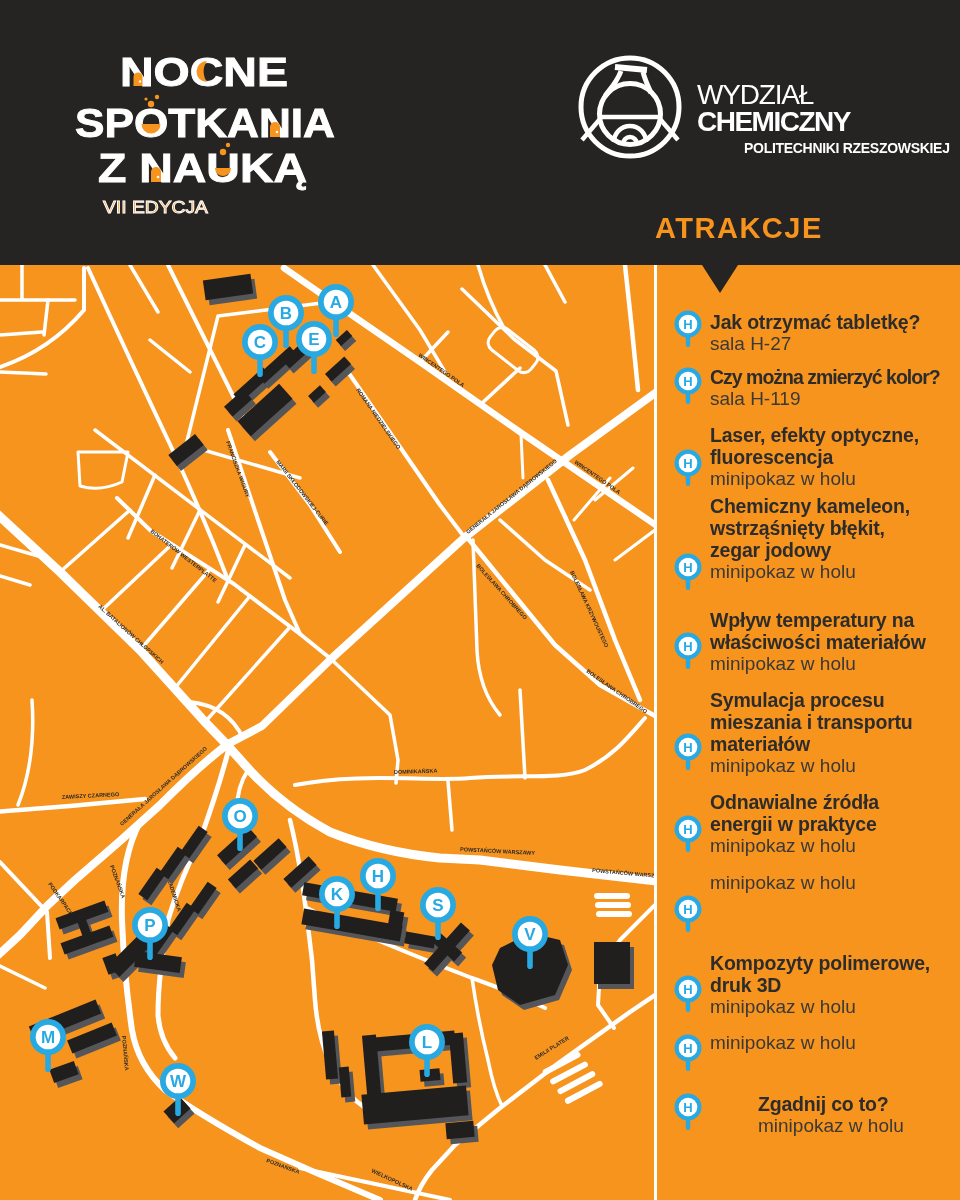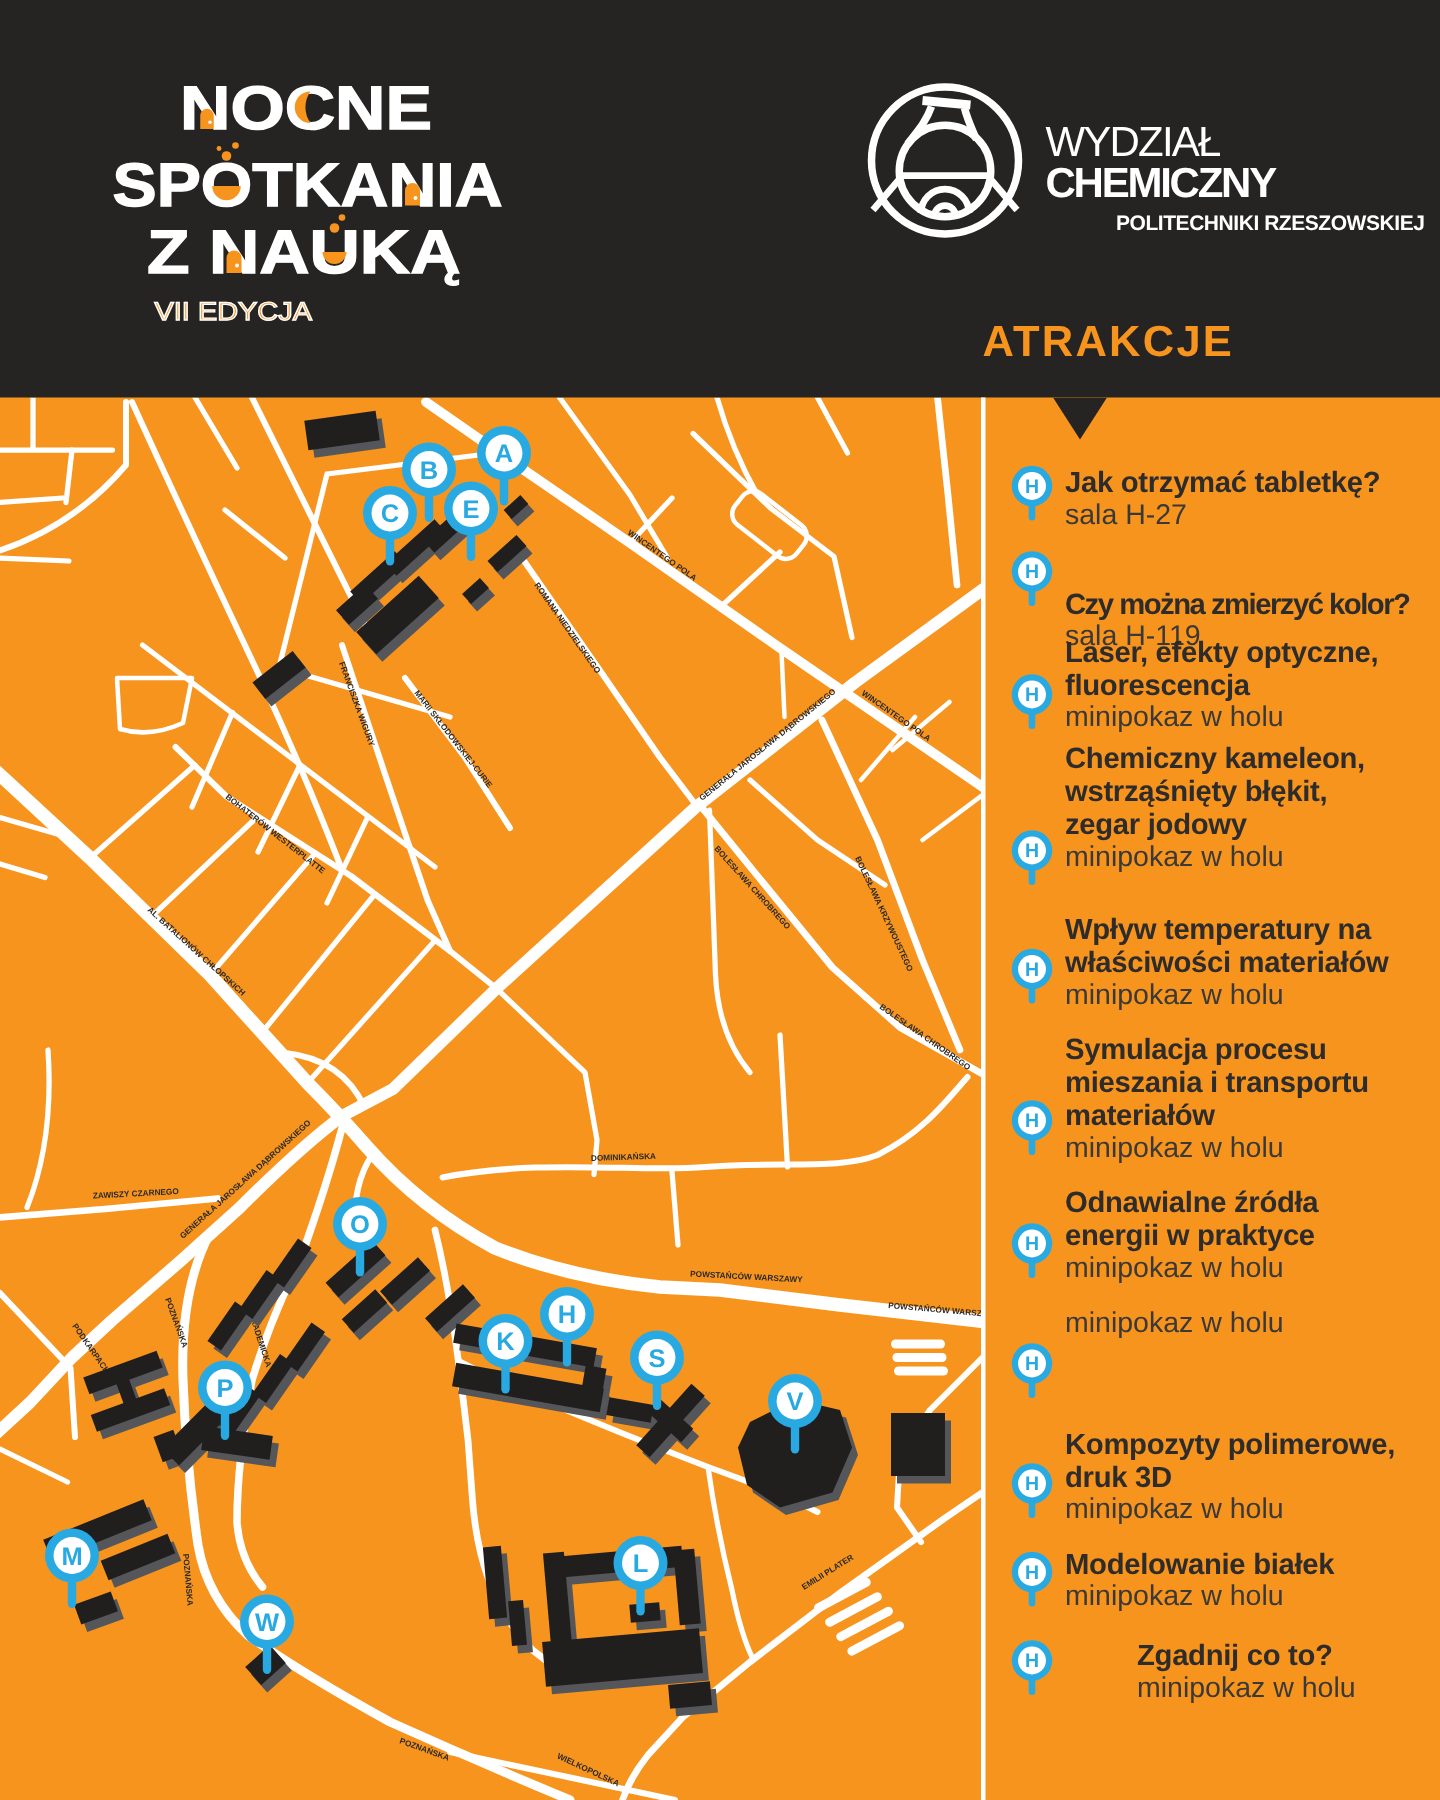--- a/index.html
+++ b/index.html
@@ -411,21 +411,21 @@
       <div class="st">sala H-27</div>
     </div>
 
 <svg class="pin" style="top:308px;" viewBox="-16 -16 32 46">
       <rect x="-2.2" y="10" width="4.4" height="13" rx="2.2" fill="#29A9E1"></rect>
       <circle r="13.5" fill="#29A9E1"></circle>
       <circle r="9.3" fill="#fff"></circle>
       <text y="4.5" text-anchor="middle" font-size="13" font-weight="bold" fill="#29A9E1" font-family="Liberation Sans, sans-serif">H</text>
     </svg>
 
-<div class="it" style="top:366px;margin-top:26px;">
+<div class="it" style="top:366px;">
       <div class="tt" style="letter-spacing:-1px;">Czy można zmierzyć kolor?</div>
       <div class="st">sala H-119</div>
     </div>
 
 <svg class="pin" style="top:365px;" viewBox="-16 -16 32 46">
       <rect x="-2.2" y="10" width="4.4" height="13" rx="2.2" fill="#29A9E1"></rect>
       <circle r="13.5" fill="#29A9E1"></circle>
       <circle r="9.3" fill="#fff"></circle>
       <text y="4.5" text-anchor="middle" font-size="13" font-weight="bold" fill="#29A9E1" font-family="Liberation Sans, sans-serif">H</text>
     </svg>
@@ -507,21 +507,20 @@
     </div>
 
 <svg class="pin" style="top:973px;" viewBox="-16 -16 32 46">
       <rect x="-2.2" y="10" width="4.4" height="13" rx="2.2" fill="#29A9E1"></rect>
       <circle r="13.5" fill="#29A9E1"></circle>
       <circle r="9.3" fill="#fff"></circle>
       <text y="4.5" text-anchor="middle" font-size="13" font-weight="bold" fill="#29A9E1" font-family="Liberation Sans, sans-serif">H</text>
     </svg>
 
 <div class="it" style="top:1032px;">
-      <div class="tt">Modelowanie białek</div>
       <div class="st">minipokaz w holu</div>
     </div>
 
 <svg class="pin" style="top:1032px;" viewBox="-16 -16 32 46">
       <rect x="-2.2" y="10" width="4.4" height="13" rx="2.2" fill="#29A9E1"></rect>
       <circle r="13.5" fill="#29A9E1"></circle>
       <circle r="9.3" fill="#fff"></circle>
       <text y="4.5" text-anchor="middle" font-size="13" font-weight="bold" fill="#29A9E1" font-family="Liberation Sans, sans-serif">H</text>
     </svg>
 

